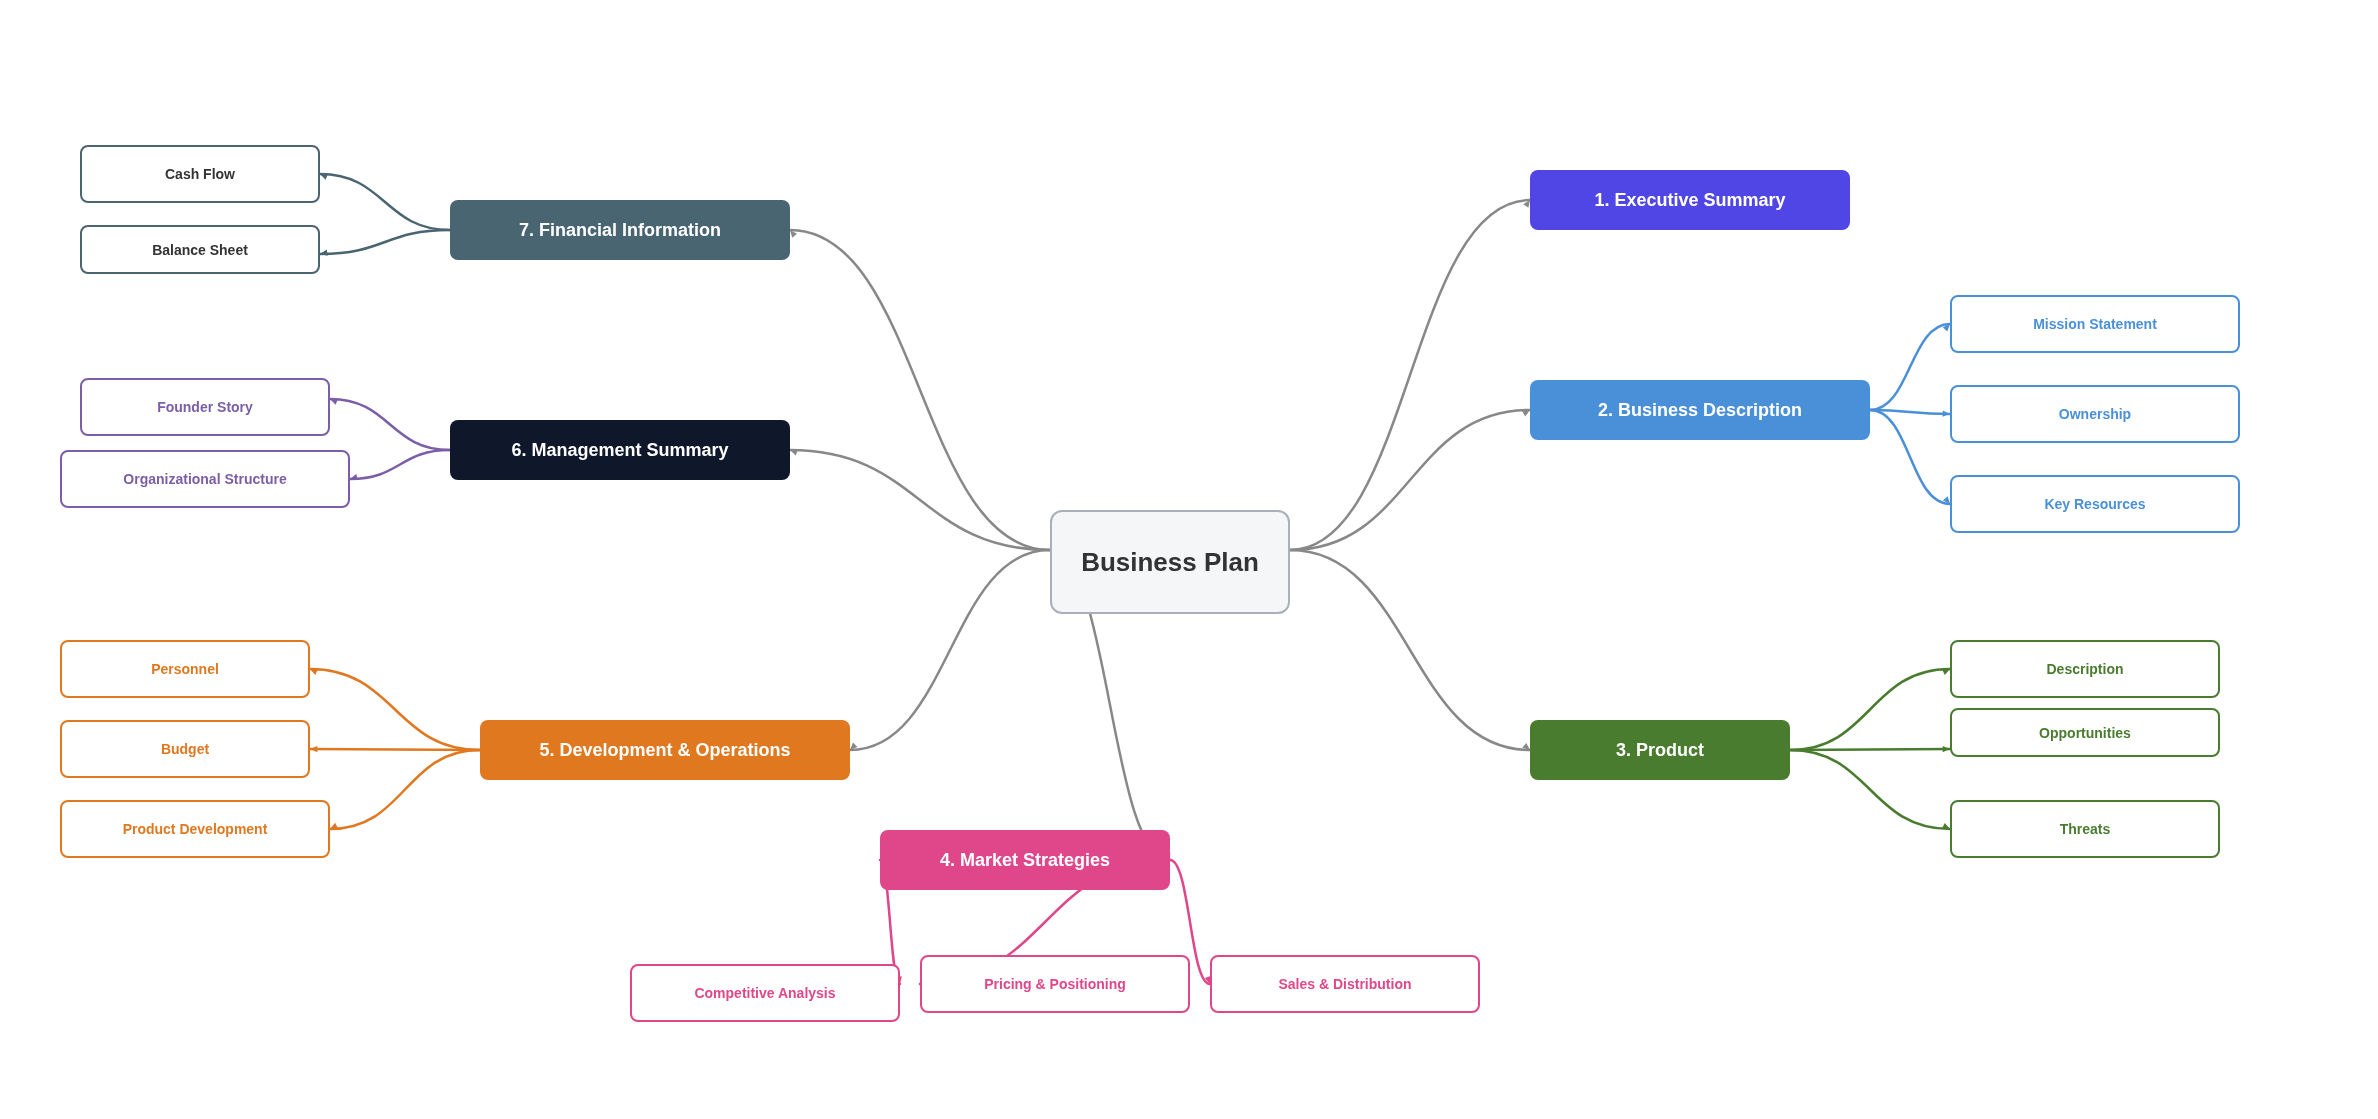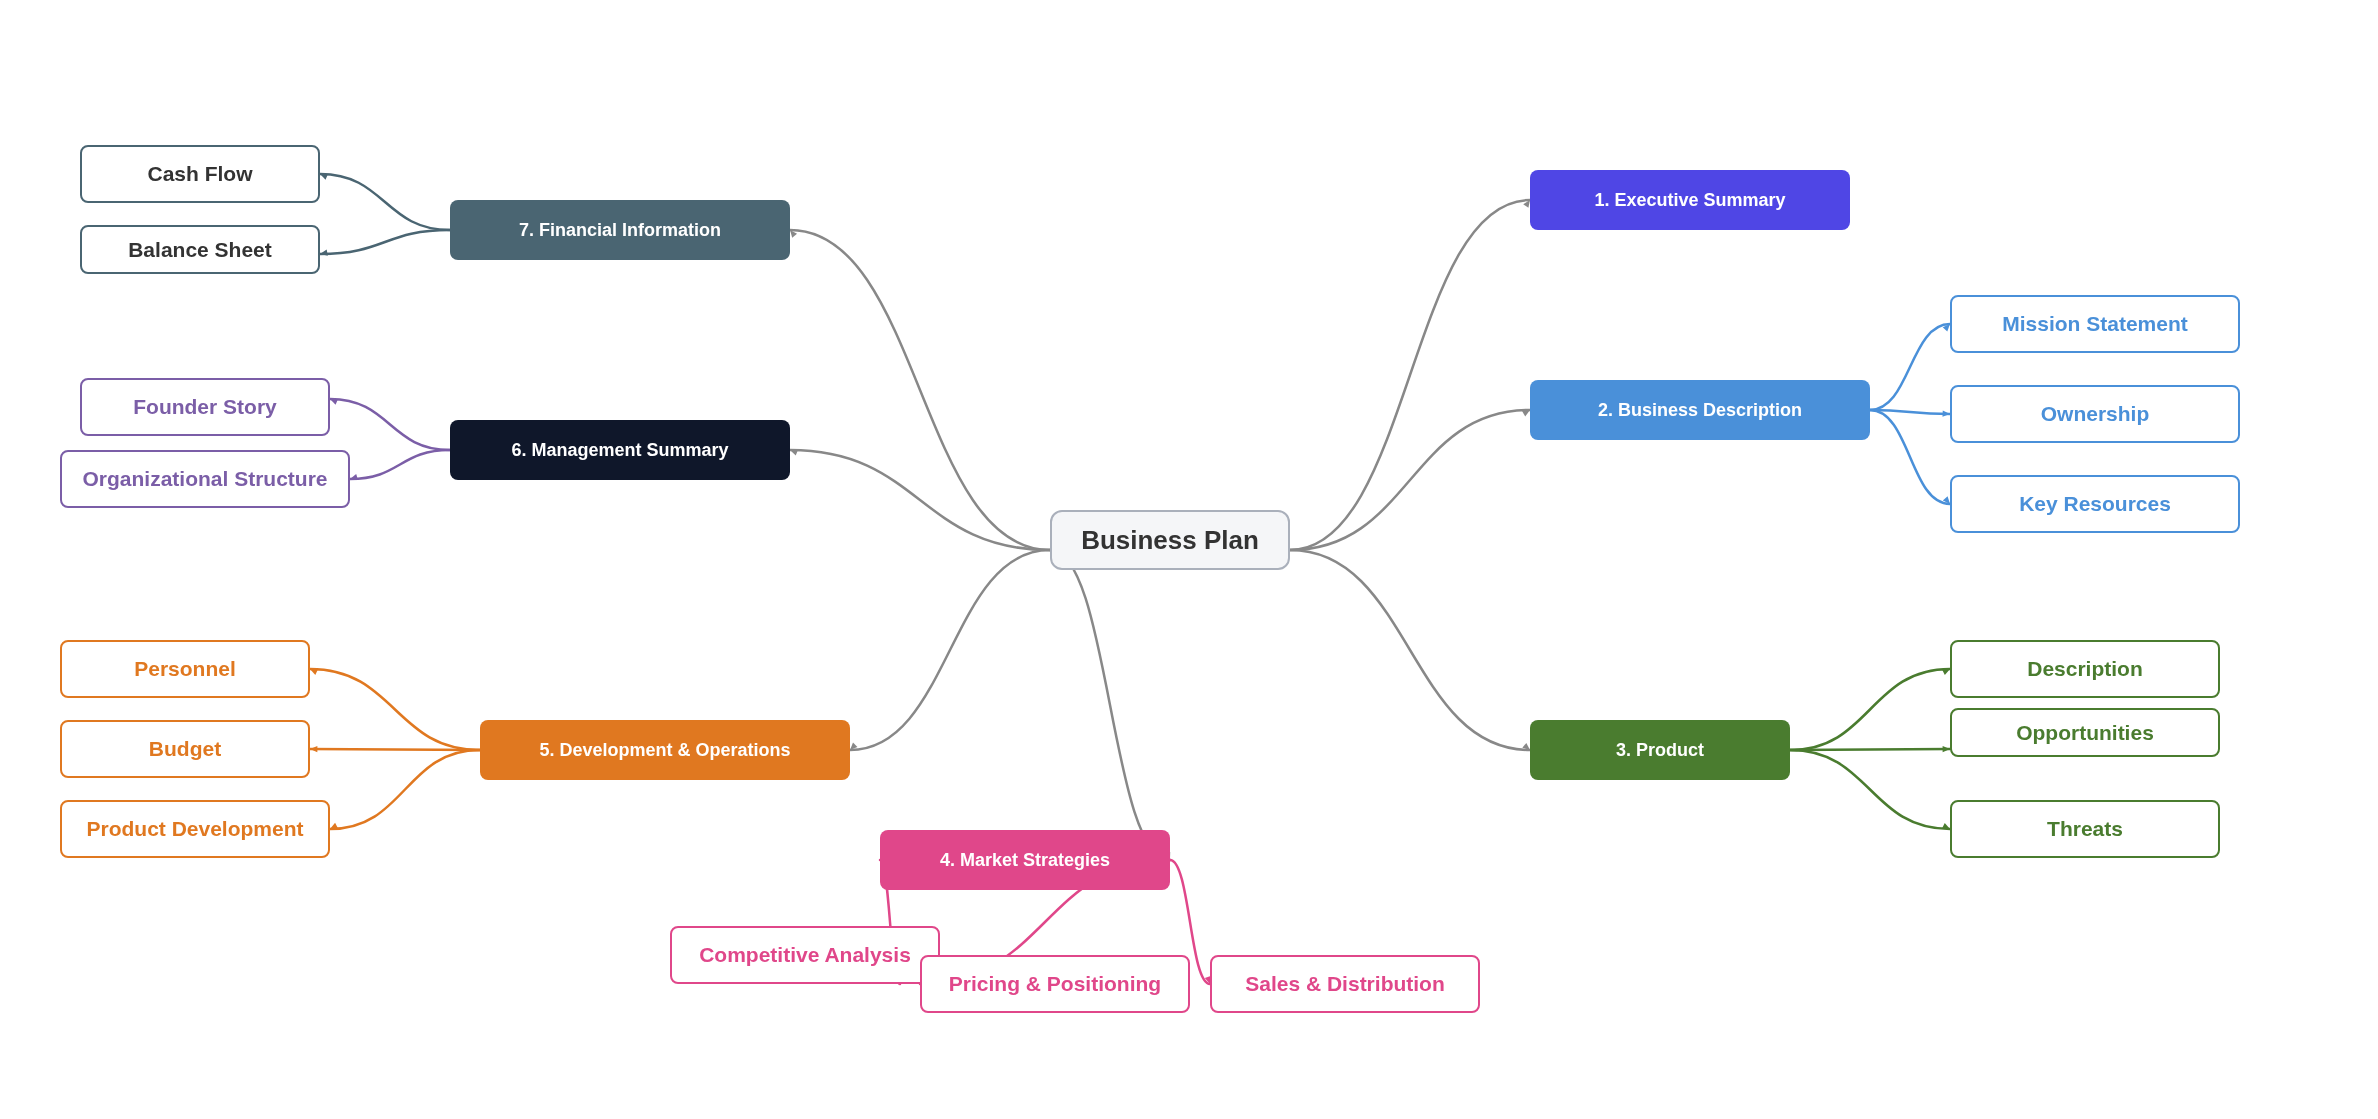--- a/index.html
+++ b/index.html
@@ -46,21 +46,21 @@
       border-radius: 8px;
       color: #fff;
       font-size: 18px;
       font-weight: 700;
       padding: 10px 18px;
     }
     .node-leaf {
       border-radius: 8px;
       border: 2px solid;
       background: #fff;
-      font-size: 21px;
+      font-size: 14px;
       font-weight: 600;
       padding: 10px 18px;
     }
 
     
     .c-exec      { background: #4F46E5; }
     .c-biz       { background: #4A90D9; }
     .c-product   { background: #4a7c2f; }
     .c-market    { background: #e0478a; }
     .c-devops    { background: #e07820; }
@@ -120,32 +120,32 @@
       <path d="M450,450 C400,450 400,479 350,479" stroke="#7b5ea7" stroke-width="2.5" fill="none" stroke-linecap="round"></path>
       <path d="M350,479 L356.2092103002057,473.9556261589946 L357.9446107755203,479.93976572904484 Z" fill="#7b5ea7"></path>
       <path d="M1050,550 C920,550 920,230 790,230" stroke="#888" stroke-width="2.5" fill="none" stroke-linecap="round"></path>
       <path d="M790,230 L797.0643783795857,233.75427198136236 L792.2286499417007,237.68330133714392 Z" fill="#888"></path>
       <path d="M450,230 C385,230 385,174 320,174" stroke="#4a6572" stroke-width="2.5" fill="none" stroke-linecap="round"></path>
       <path d="M320,174 L327.99981790878326,174.05397616427965 L325.53480668039555,179.7763236587512 Z" fill="#4a6572"></path>
       <path d="M450,230 C385,230 385,254 320,254" stroke="#4a6572" stroke-width="2.5" fill="none" stroke-linecap="round"></path>
       <path d="M320,254 L326.6804564004166,249.59869311656945 L327.8116230964183,255.72584605324562 Z" fill="#4a6572"></path>
     </svg>
   <div id="nodes-container">
-      <div class="node node-center" data-name="center-node" style="left: 1050px; top: 510px; width: 240px; height: 60px;">Business Plan</div>
+      <div class="node node-center" data-name="center-node" style="left: 1050px; top: 510px; width: 240px; height: 104px;">Business Plan</div>
       <div class="node node-branch c-exec" data-name="branch-node-exec" style="left: 1530px; top: 170px; width: 320px; height: 60px;">1. Executive Summary</div>
       <div class="node node-branch c-biz" data-name="branch-node-biz" style="left: 1530px; top: 380px; width: 340px; height: 60px;">2. Business Description</div>
       <div class="node node-leaf leaf-biz" data-name="leaf-node-biz-0" style="left: 1950px; top: 295px; width: 290px; height: 58px;">Mission Statement</div>
       <div class="node node-leaf leaf-biz" data-name="leaf-node-biz-1" style="left: 1950px; top: 385px; width: 290px; height: 58px;">Ownership</div>
       <div class="node node-leaf leaf-biz" data-name="leaf-node-biz-2" style="left: 1950px; top: 475px; width: 290px; height: 58px;">Key Resources</div>
       <div class="node node-branch c-product" data-name="branch-node-product" style="left: 1530px; top: 720px; width: 260px; height: 60px;">3. Product</div>
       <div class="node node-leaf leaf-product" data-name="leaf-node-product-0" style="left: 1950px; top: 640px; width: 270px; height: 58px;">Description</div>
       <div class="node node-leaf leaf-product" data-name="leaf-node-product-1" style="left: 1950px; top: 708px; width: 270px; height: 49px;">Opportunities</div>
       <div class="node node-leaf leaf-product" data-name="leaf-node-product-2" style="left: 1950px; top: 800px; width: 270px; height: 58px;">Threats</div>
       <div class="node node-branch c-market" data-name="branch-node-market" style="left: 880px; top: 830px; width: 290px; height: 60px;">4. Market Strategies</div>
-      <div class="node node-leaf leaf-market" data-name="leaf-node-market-0" style="left: 630px; top: 926px; width: 270px; height: 58px; margin-left: 40px;">Competitive Analysis</div>
+      <div class="node node-leaf leaf-market" data-name="leaf-node-market-0" style="left: 630px; top: 964px; width: 270px; height: 58px;">Competitive Analysis</div>
       <div class="node node-leaf leaf-market" data-name="leaf-node-market-1" style="left: 920px; top: 955px; width: 270px; height: 58px;">Pricing &amp; Positioning</div>
       <div class="node node-leaf leaf-market" data-name="leaf-node-market-2" style="left: 1210px; top: 955px; width: 270px; height: 58px;">Sales &amp; Distribution</div>
       <div class="node node-branch c-devops" data-name="branch-node-devops" style="left: 480px; top: 720px; width: 370px; height: 60px;">5. Development &amp; Operations</div>
       <div class="node node-leaf leaf-devops" data-name="leaf-node-devops-0" style="left: 60px; top: 640px; width: 250px; height: 58px;">Personnel</div>
       <div class="node node-leaf leaf-devops" data-name="leaf-node-devops-1" style="left: 60px; top: 720px; width: 250px; height: 58px;">Budget</div>
       <div class="node node-leaf leaf-devops" data-name="leaf-node-devops-2" style="left: 60px; top: 800px; width: 270px; height: 58px;">Product Development</div>
       <div class="node node-branch c-mgmt" data-name="branch-node-mgmt" style="left: 450px; top: 420px; width: 340px; height: 60px;">6. Management Summary</div>
       <div class="node node-leaf leaf-mgmt" data-name="leaf-node-mgmt-0" style="left: 80px; top: 370px; width: 250px; height: 58px; margin-top: 8px;">Founder Story</div>
       <div class="node node-leaf leaf-mgmt" data-name="leaf-node-mgmt-1" style="left: 60px; top: 450px; width: 290px; height: 58px;">Organizational Structure</div>
       <div class="node node-branch c-fin" data-name="branch-node-fin" style="left: 450px; top: 200px; width: 340px; height: 60px;">7. Financial Information</div>

